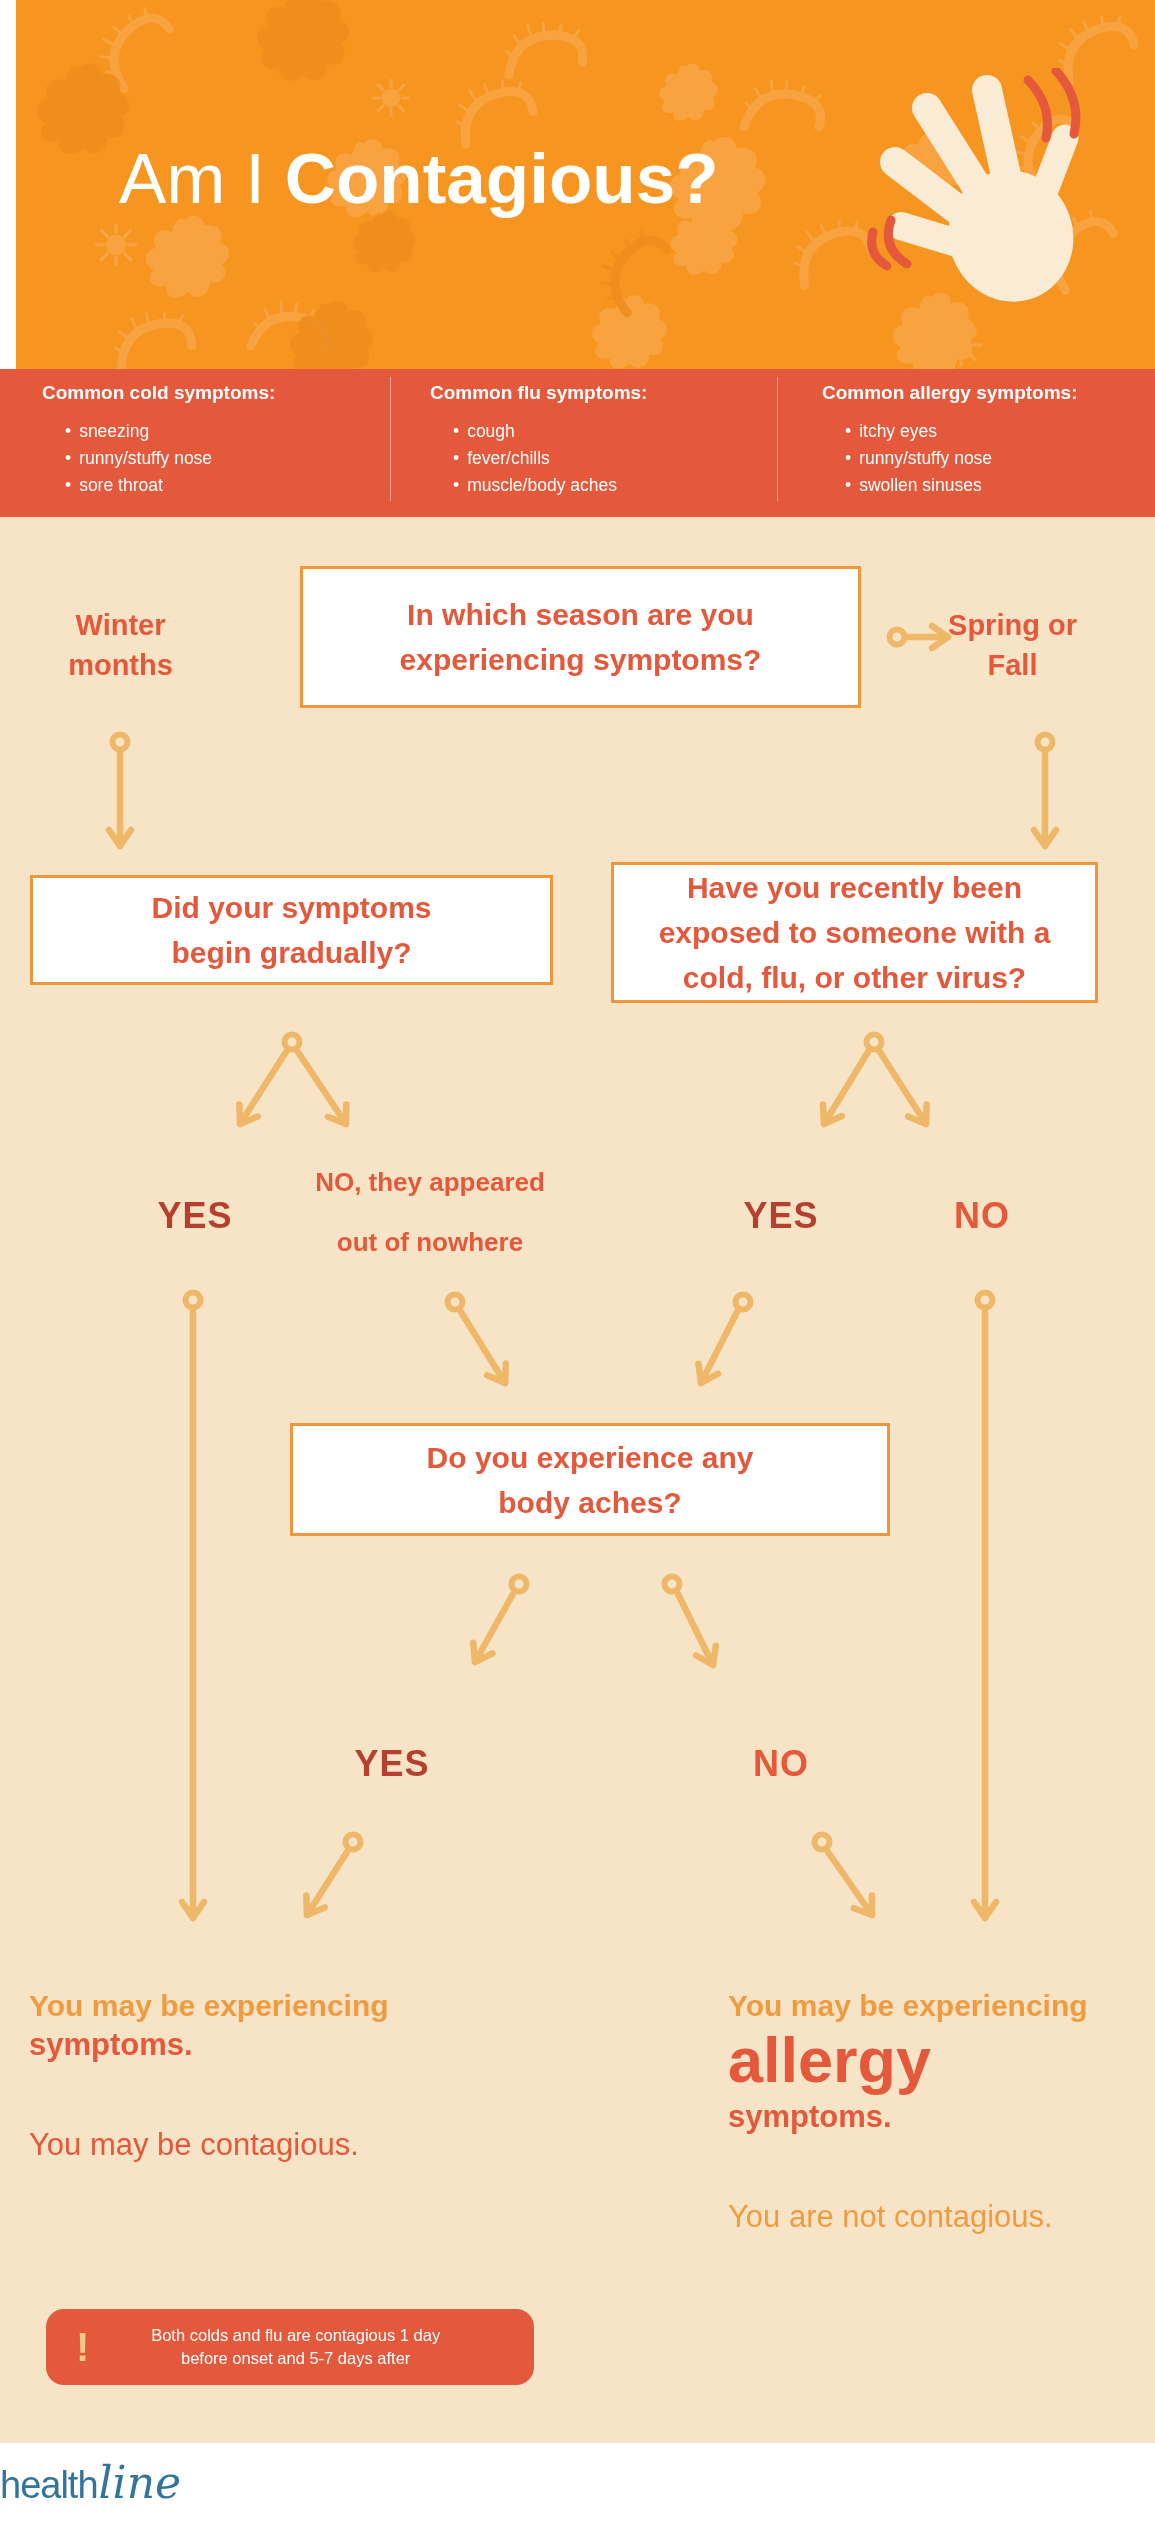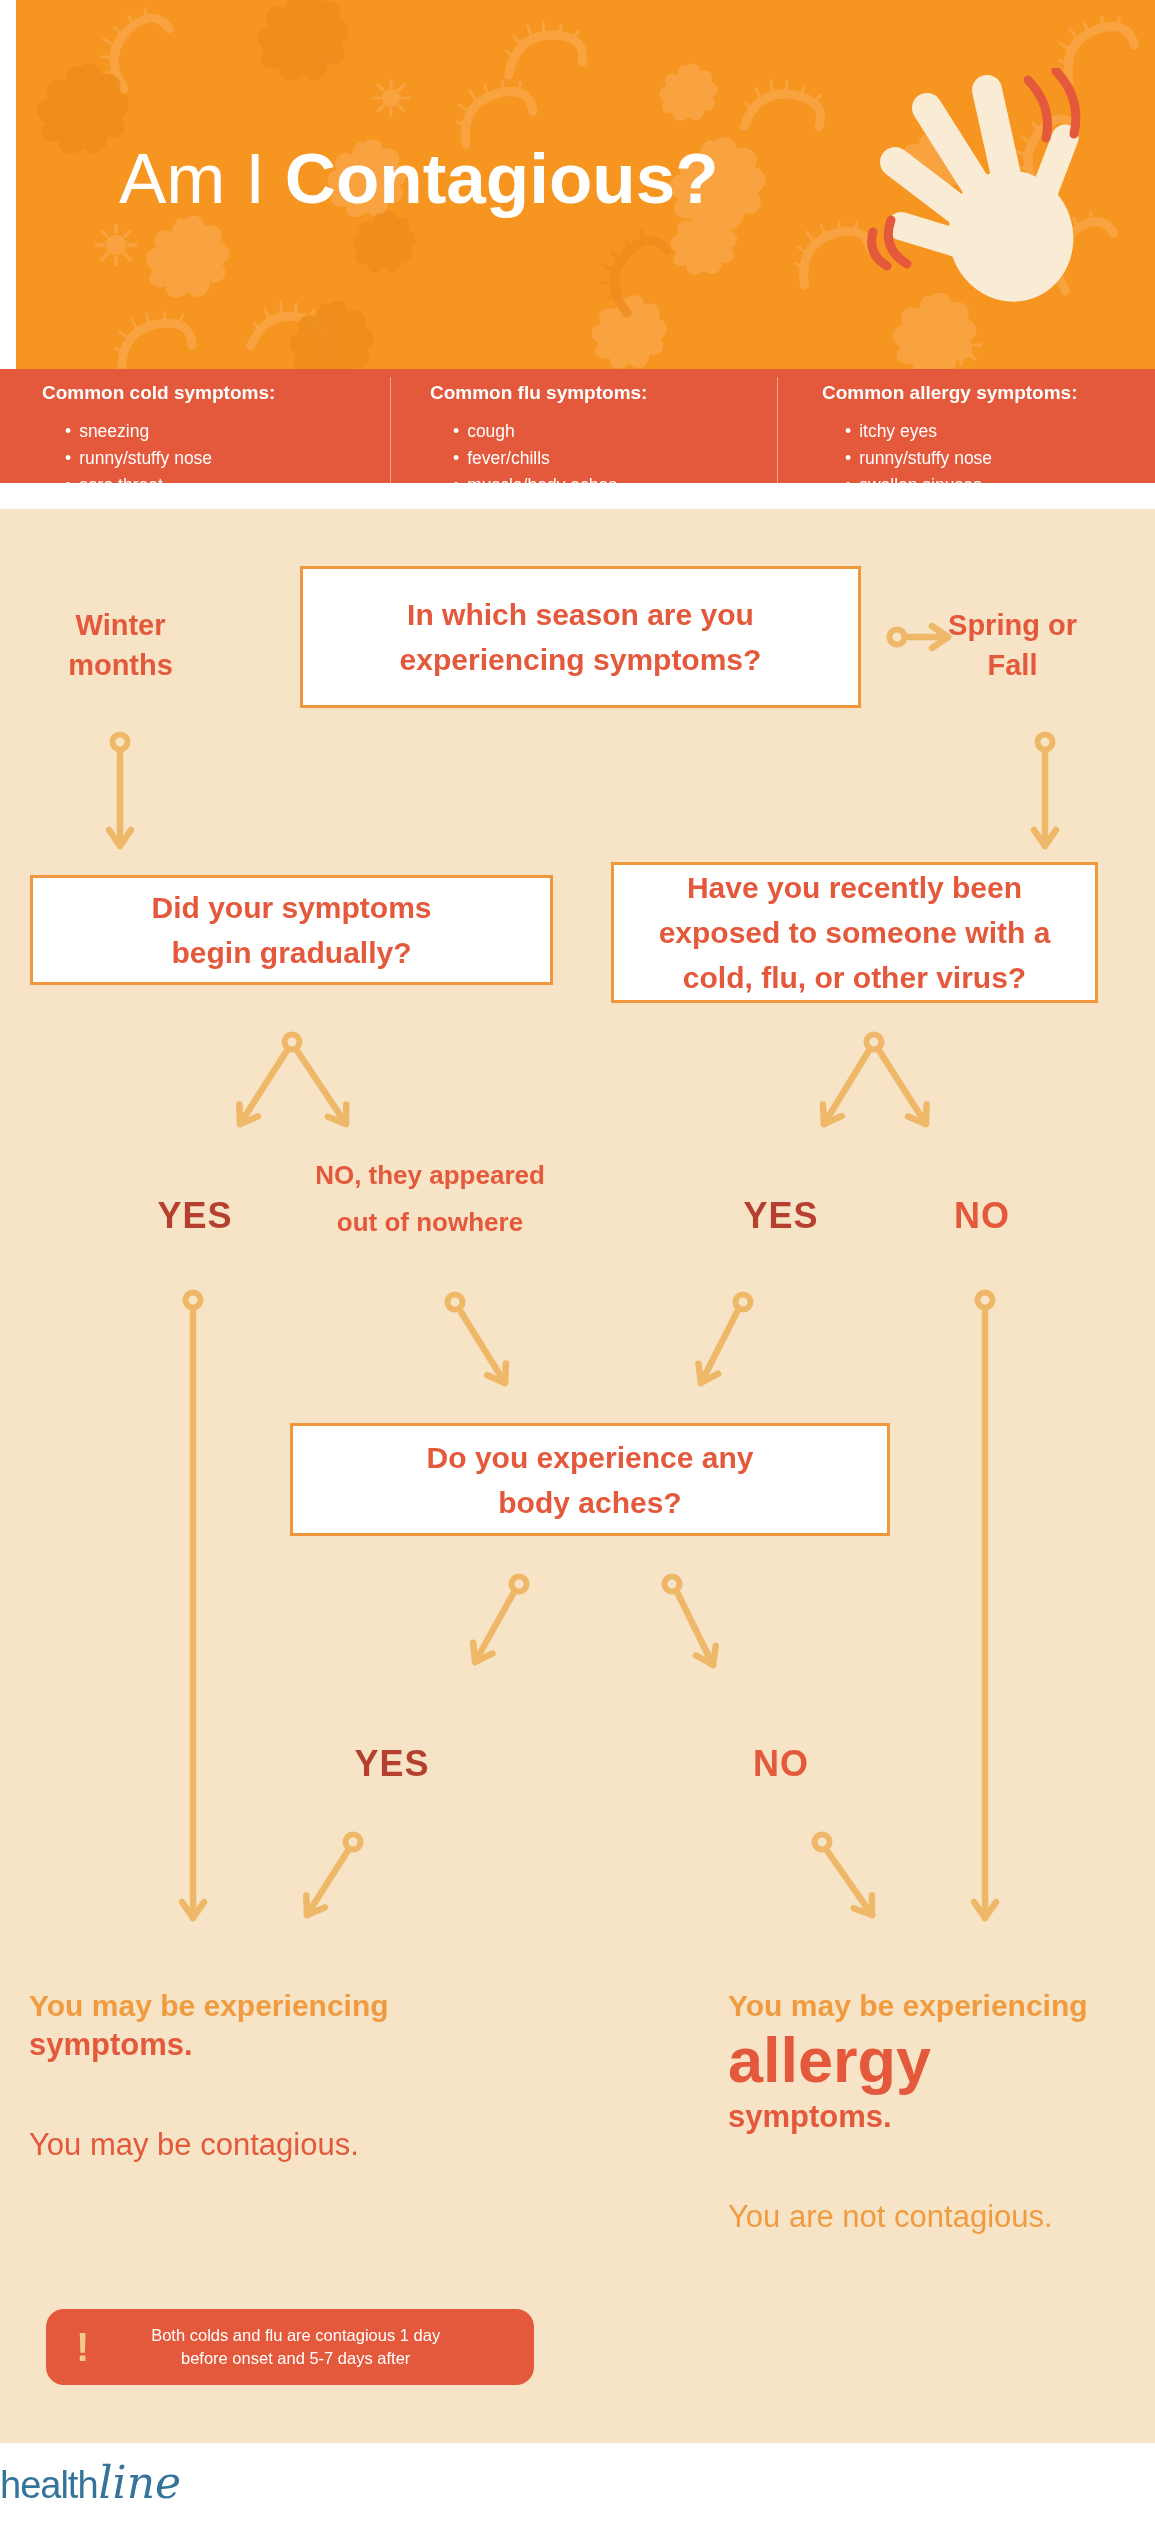--- a/index.html
+++ b/index.html
@@ -6,40 +6,40 @@
   #page{position:relative;width:1155px;height:2522px;font-family:"Liberation Sans",sans-serif;background:#fff;overflow:hidden;}
   .abs{position:absolute;}
 
   
   .header{left:16px;top:0;width:1155px;height:473px;background:var(--header_bg);overflow:hidden;}
   .title{left:103px;top:138px;font-size:71px;color:#fff;white-space:nowrap;z-index:3;}
   .t-light{font-weight:400;}
   .t-bold{font-weight:700;}
 
   
-  .sbar{left:0;top:369px;width:1155px;height:114px;background:var(--bar_bg);color:#fff;z-index:2;}
+  .sbar{left:0;top:369px;width:1155px;height:148px;background:var(--bar_bg);color:#fff;z-index:2;}
   .sdiv{position:absolute;top:8px;width:1px;height:124px;background:rgba(255,255,255,.45);}
   .sym-col{position:absolute;top:12px;}
   .sym-h{font-size:19px;font-weight:700;line-height:24px;}
   .sym-list{margin-top:13px;}
   .sym-item{font-size:17.5px;line-height:27px;font-weight:400;padding-left:23px;}
   .blt{margin-right:8px;}
 
   
   .flow-bg{left:0;top:509px;width:1155px;height:1934px;background:var(--cream);}
   .connectors{left:0;top:0;width:1155px;height:2522px;pointer-events:none;z-index:4;}
 
   .qbox{background:#fff;border:3px solid var(--box_border);display:flex;align-items:center;justify-content:center;text-align:center;color:var(--accent_red);font-weight:700;font-size:30px;line-height:45px;z-index:5;}
   .qbox span{display:block;}
 
   .lbl{text-align:center;z-index:5;}
   .lbl-q{font-size:29px;line-height:40px;font-weight:700;color:var(--accent_red);}
   .lbl-big{font-size:36px;font-weight:700;color:var(--dark_red);letter-spacing:1px;}
   .lbl-big-or{font-size:36px;font-weight:700;color:var(--accent_red);letter-spacing:1px;}
-  .lbl-multi{font-size:26px;line-height:47px;font-weight:700;color:var(--accent_red);}
+  .lbl-multi{font-size:26px;line-height:60px;font-weight:700;color:var(--accent_red);}
 
   .result{text-align:left;z-index:5;}
   .r-intro{font-size:30px;line-height:36px;font-weight:700;color:var(--orange_text);}
   .r-big{font-size:63px;line-height:72px;font-weight:700;color:var(--accent_red);}
   .r-sub{font-size:31px;line-height:38px;font-weight:700;color:var(--accent_red);margin-top:2px;}
   .r-tail{font-size:31px;line-height:38px;margin-top:62px;font-weight:400;}
   .r-tail .b{font-weight:400;}
   .tail-red{color:var(--accent_red);}
   .tail-orange{color:var(--orange_text);}
 

